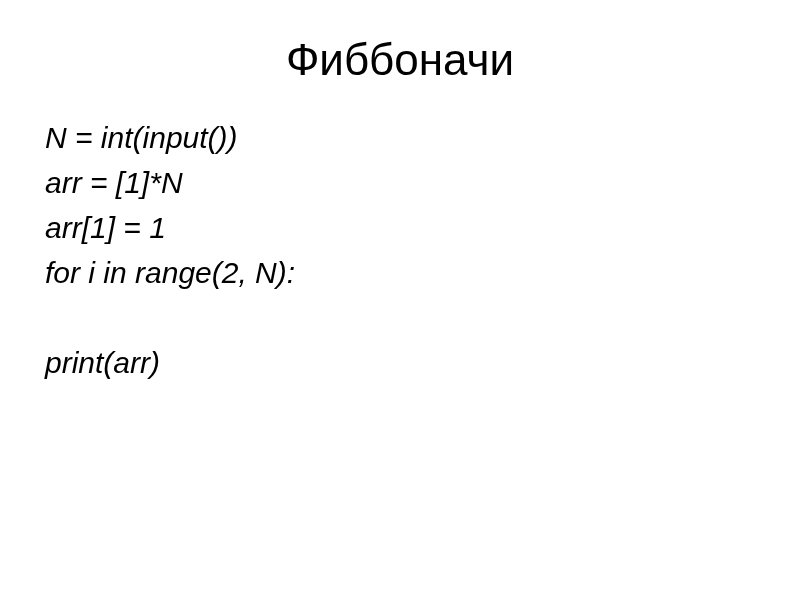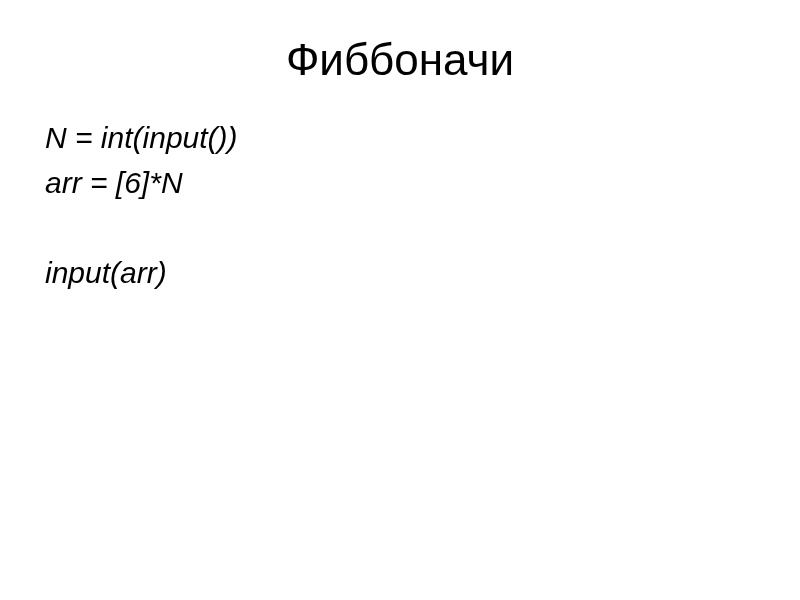--- a/index.html
+++ b/index.html
@@ -44,17 +44,19 @@
       height: 1.5em;
     }
   </style>
 </head>
 <body>
 
 <div class="slide">
   <h1 class="title">Фиббоначи</h1>
   <div class="code-block">
     <div class="code-line">N = int(input())</div>
-    <div class="code-line">arr = [6]*N</div>
+    <div class="code-line">arr = [1]*N</div>
+    <div class="code-line">arr[1] = 1</div>
+    <div class="code-line">for i in range(2, N):</div>
     <div class="blank-line"></div>
-    <div class="code-line">input(arr)</div>
+    <div class="code-line">print(arr)</div>
   </div>
 </div>
 
 </body></html>

